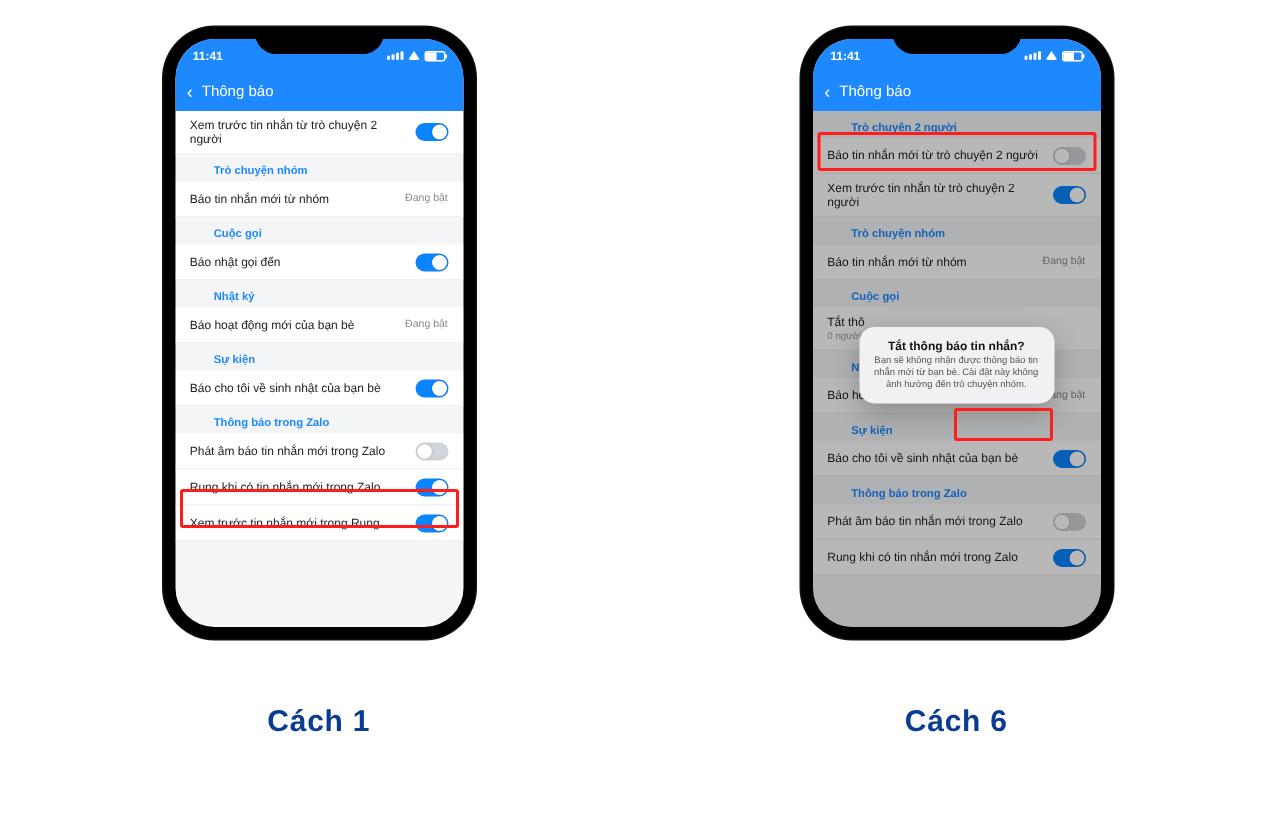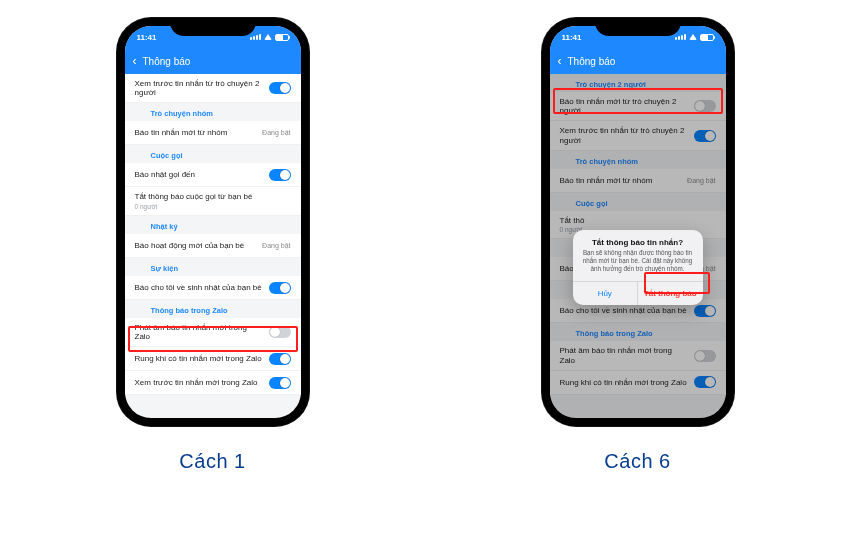--- a/index.html
+++ b/index.html
@@ -13,29 +13,29 @@
   .stage {
     width: 850px;
     height: 550px;
     display: flex;
     justify-content: space-around;
     align-items: flex-start;
     padding-top: 18px;
   }
   .col { display: flex; flex-direction: column; align-items: center; }
   .caption {
-    margin-top: 24px;
-    font-weight: 400;
+    margin-top: 44px;
+    font-weight: 700;
     font-size: 20px;
     color: #0a3d91;
     letter-spacing: .5px;
   }
   
   .phone {
-    width: 192px;
+    width: 208px;
     height: 408px;
     background: #000;
     border-radius: 34px;
     padding: 8px;
     position: relative;
     box-shadow: 0 0 0 1px #111;
   }
   .screen {
     width: 100%;
     height: 100%;
@@ -120,21 +120,21 @@
   .toggle.on::after  { right:1px; }
   .toggle.off { background:#d0d3d7; }
   .toggle.off::after { left:1px; }
   
   .hl { position: absolute; border: 2px solid #ff1c1c; border-radius: 2px; pointer-events: none; z-index: 40; }
   
   .dim { position:absolute; inset:0; background:rgba(0,0,0,.28); z-index: 30; }
   .dialog {
     position: absolute; z-index: 35;
     left: 50%; transform: translateX(-50%);
-    top: 156px;
+    top: 144px;
     width: 130px;
     background: #f1f1f4;
     border-radius: 10px;
     overflow: hidden;
     font-size: 7px;
     text-align: center;
     box-shadow: 0 6px 18px rgba(0,0,0,.25);
   }
   .dialog .dtitle { font-weight: 700; font-size: 8px; padding: 8px 8px 2px; color:#111; }
   .dialog .dbody  { color:#555; padding: 0 8px 8px; font-size: 6.3px; line-height: 1.25; }
@@ -185,26 +185,20 @@
           <div class="row">
             <span class="label">Báo tin nhắn mới từ nhóm</span>
             <span class="link">Đang bật</span>
           </div>
 
           <div class="section-title">Cuộc gọi</div>
           <div class="row">
             <span class="label">Báo nhật gọi đến</span>
             <span class="toggle on"></span>
           </div>
-          <div class="row">
-            <span class="label">
-              <span>Tắt thông báo cuộc gọi từ bạn bè</span>
-              <div class="sub">0 người</div>
-            </span>
-          </div>
 
           <div class="section-title">Nhật ký</div>
           <div class="row">
             <span class="label">Báo hoạt động mới của bạn bè</span>
             <span class="link">Đang bật</span>
           </div>
 
           <div class="section-title">Sự kiện</div>
           <div class="row">
             <span class="label">Báo cho tôi về sinh nhật của bạn bè</span>
@@ -214,21 +208,21 @@
           <div class="section-title">Thông báo trong Zalo</div>
           <div class="row">
             <span class="label">Phát âm báo tin nhắn mới trong Zalo</span>
             <span class="toggle off"></span>
           </div>
           <div class="row">
             <span class="label">Rung khi có tin nhắn mới trong Zalo</span>
             <span class="toggle on"></span>
           </div>
           <div class="row">
-            <span class="label">Xem trước tin nhắn mới trong Zalo</span>
+            <span class="label">Xem trước tin nhắn mới trong Rung</span>
             <span class="toggle on"></span>
           </div>
 
           <div class="hl" style="left:3px; right:3px; top:252px; height:26px;"></div>
         </div>
       </div>
       <div class="home-ind"></div>
     </div>
     <div class="caption">Cách 1</div>
   </div>
@@ -304,24 +298,20 @@
           </div>
           <div class="row">
             <span class="label">Rung khi có tin nhắn mới trong Zalo</span>
             <span class="toggle on"></span>
           </div>
 
           <div class="dim"></div>
           <div class="dialog">
             <div class="dtitle">Tắt thông báo tin nhắn?</div>
             <div class="dbody">Bạn sẽ không nhận được thông báo tin nhắn mới từ bạn bè. Cài đặt này không ảnh hưởng đến trò chuyện nhóm.</div>
-            <div class="dbtns">
-              <div class="dbtn cancel">Hủy</div>
-              <div class="dbtn confirm">Tắt thông báo</div>
-            </div>
           </div>
 
           <div class="hl" style="left:3px; right:3px; top:14px; height:26px;"></div>
 
           <div class="hl" style="left:94px; width:66px; top:198px; height:22px;"></div>
         </div>
       </div>
       <div class="home-ind"></div>
     </div>
     <div class="caption">Cách 6</div>

